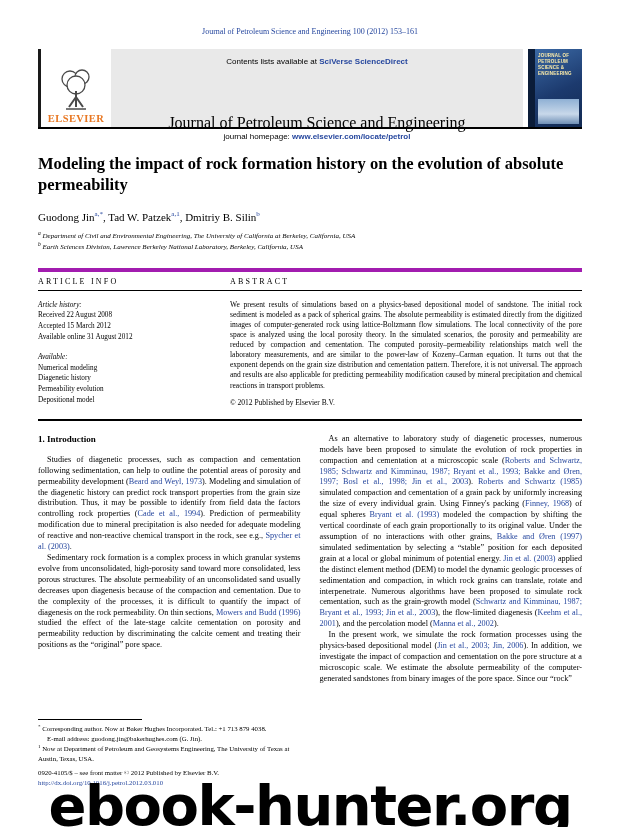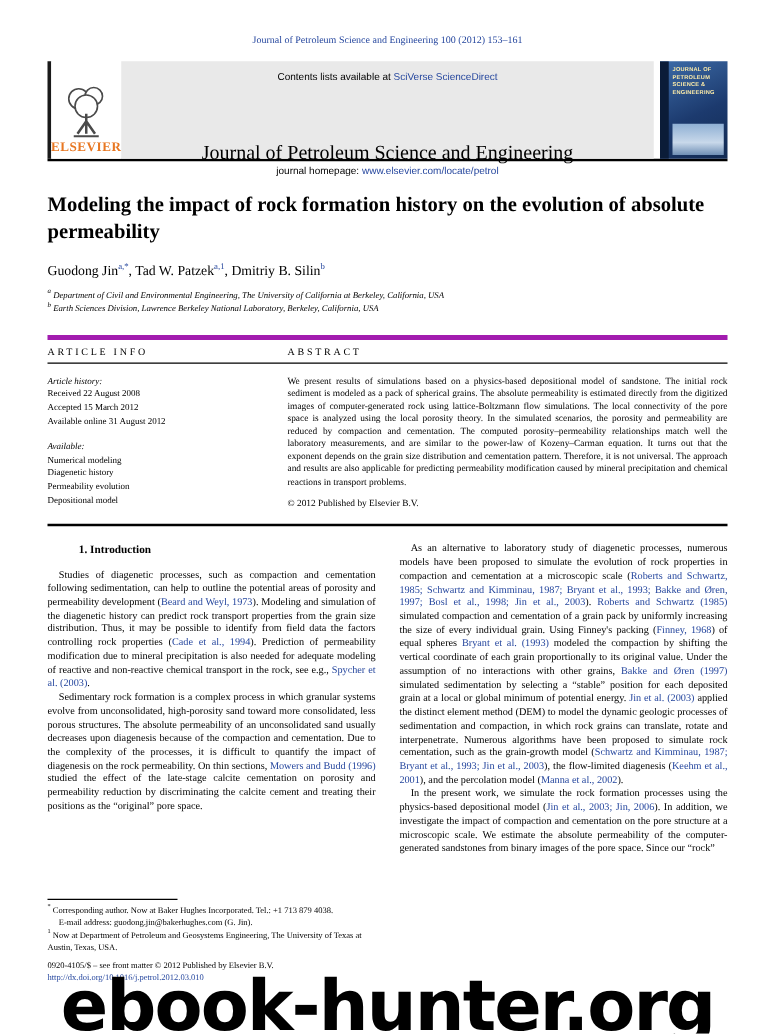--- a/index.html
+++ b/index.html
@@ -6,28 +6,28 @@
   html,body { background:#fff; }
   .page {
     position:relative; width:620px; height:827px; margin:0 auto;
     background:#fff; color:#000; overflow:hidden;
     font-family:"Liberation Serif", serif;
   }
   .citation { padding-top:27px; text-align:center; font-size:8px; color:#26479e; }
 
   
   .header { margin:13px 38px 0; display:flex; height:78px; border-left:3px solid #1a1a1a; }
-  .logo-box { width:56px; background:#fff; display:flex; flex-direction:column;
+  .logo-box { width:70px; background:#fff; display:flex; flex-direction:column;
               align-items:center; justify-content:flex-end; padding-bottom:3px; }
   .elsevier-text { font-size:10.5px; font-weight:bold; color:#e87722; letter-spacing:.4px; }
   .header-mid { flex:1; background:#e9e9e9; display:flex; flex-direction:column;
                 align-items:center; justify-content:space-between; padding:8px 4px 9px; }
   .contents-line, .homepage-line { font-family:"Liberation Sans", sans-serif; font-size:8px; }
   .journal-title { font-size:16px;margin-top:48px; }
-  .link { color:#26479e; text-decoration:none; }
+  .link { color:#26479e; text-decoration:none;font-weight:bold; }
   .cover { position:relative; width:54px; margin-left:5px; overflow:hidden;
            background:linear-gradient(155deg,#3d6ca8 0%,#1c3a6e 55%,#122a52 100%); }
   .cover-band { position:absolute; left:0; top:0; bottom:0; width:7px; background:#0b1c38; }
   .cover-text { position:absolute; top:4px; left:10px; right:2px; color:#ffeeaa;
                 font-family:"Liberation Sans", sans-serif; font-weight:bold;
                 font-size:4.5px; line-height:1.3; letter-spacing:.2px; }
   .cover-img { position:absolute; bottom:3px; left:10px; right:3px; height:25px;
                background:linear-gradient(180deg,#8fb0d4,#c8d8ea 60%,#6f8fb5); }
   .rule-thick { margin:0 38px; border-top:2.5px solid #000; }
 
@@ -50,21 +50,21 @@
   .info-col { width:168px; font-size:7.2px; line-height:1.5; }
   .info-label { font-style:italic; }
   .kw-label { margin-top:9px; }
   .abs-col { flex:1; margin-left:24px; font-size:7.5px; line-height:1.35; text-align:justify; }
   .abs-copy { margin-top:7px; }
 
   
   .body { margin:13px 38px 0; display:flex; gap:19px; height:330px; }
   .col { flex:1; font-size:8.2px; line-height:1.33; text-align:justify; }
   .col-left { display:flex; flex-direction:column; }
-  .sec-head { font-size:9px; font-weight:bold; margin-bottom:9px;margin-left:25px; }
+  .sec-head { font-size:9px; font-weight:bold; margin-bottom:9px; }
   .para { text-indent:9px; }
 
   
   .fn-block { margin-top:auto; }
   .fn-rule { width:104px; border-top:1px solid #000; margin-bottom:4px; }
   .fn { font-size:6.8px; line-height:1.45; text-align:left; }
   .fn sup { font-size:5px; }
   .fn-email { padding-left:9px; }
   .footer { margin:4px 38px 0; font-size:6.8px; line-height:1.5; }
   .doi-line { color:#26479e; }

